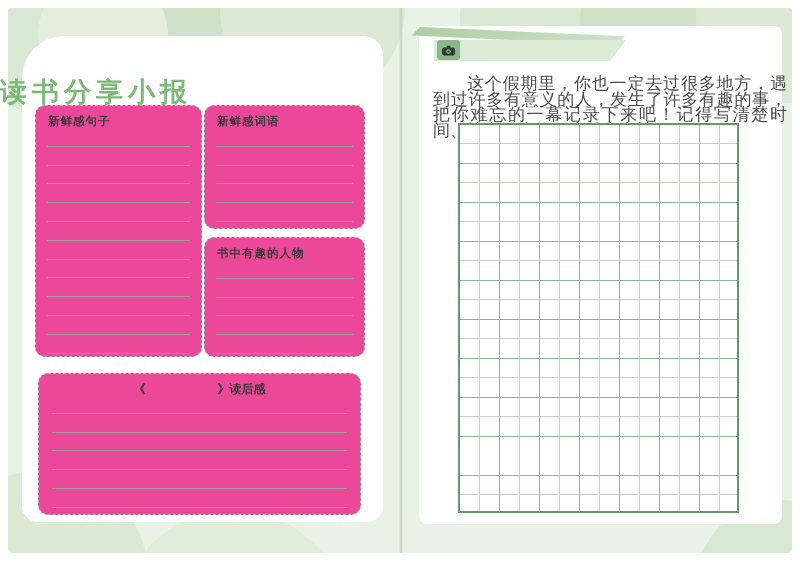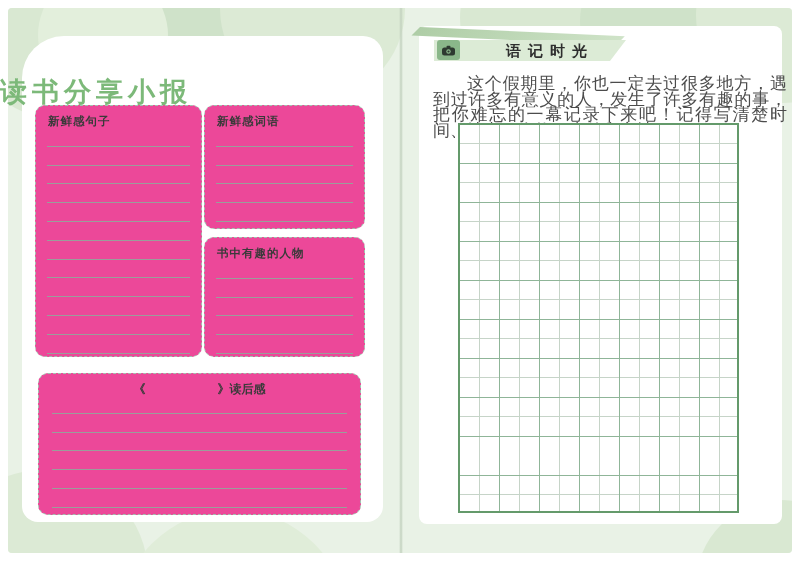--- a/index.html
+++ b/index.html
@@ -139,18 +139,17 @@
   <div class="hdr-slash"></div>
   <div class="hdr-band"></div>
   <div class="hdr-badge">
     <svg width="15" height="11" viewBox="0 0 15 11">
       <rect x="1" y="2.5" width="13" height="8" rx="2.5" fill="#2d3a30"></rect>
       <rect x="5.5" y="0.8" width="4" height="2.5" rx="1" fill="#2d3a30"></rect>
       <circle cx="7.5" cy="6.5" r="2.2" fill="#8ab78a"></circle>
       <circle cx="7.5" cy="6.5" r="1.1" fill="#2d3a30"></circle>
     </svg>
   </div>
-  <div class="hdr-title">语记时光</div>
 
   <p class="intro">这个假期里，你也一定去过很多地方，遇到过许多有意义的人，发生了许多有趣的事，把你难忘的一幕记录下来吧！记得写清楚时间、地点、人物、事件和心情。</p>
 
   <div class="char-grid"></div>
 </div>
 
 </body></html>

